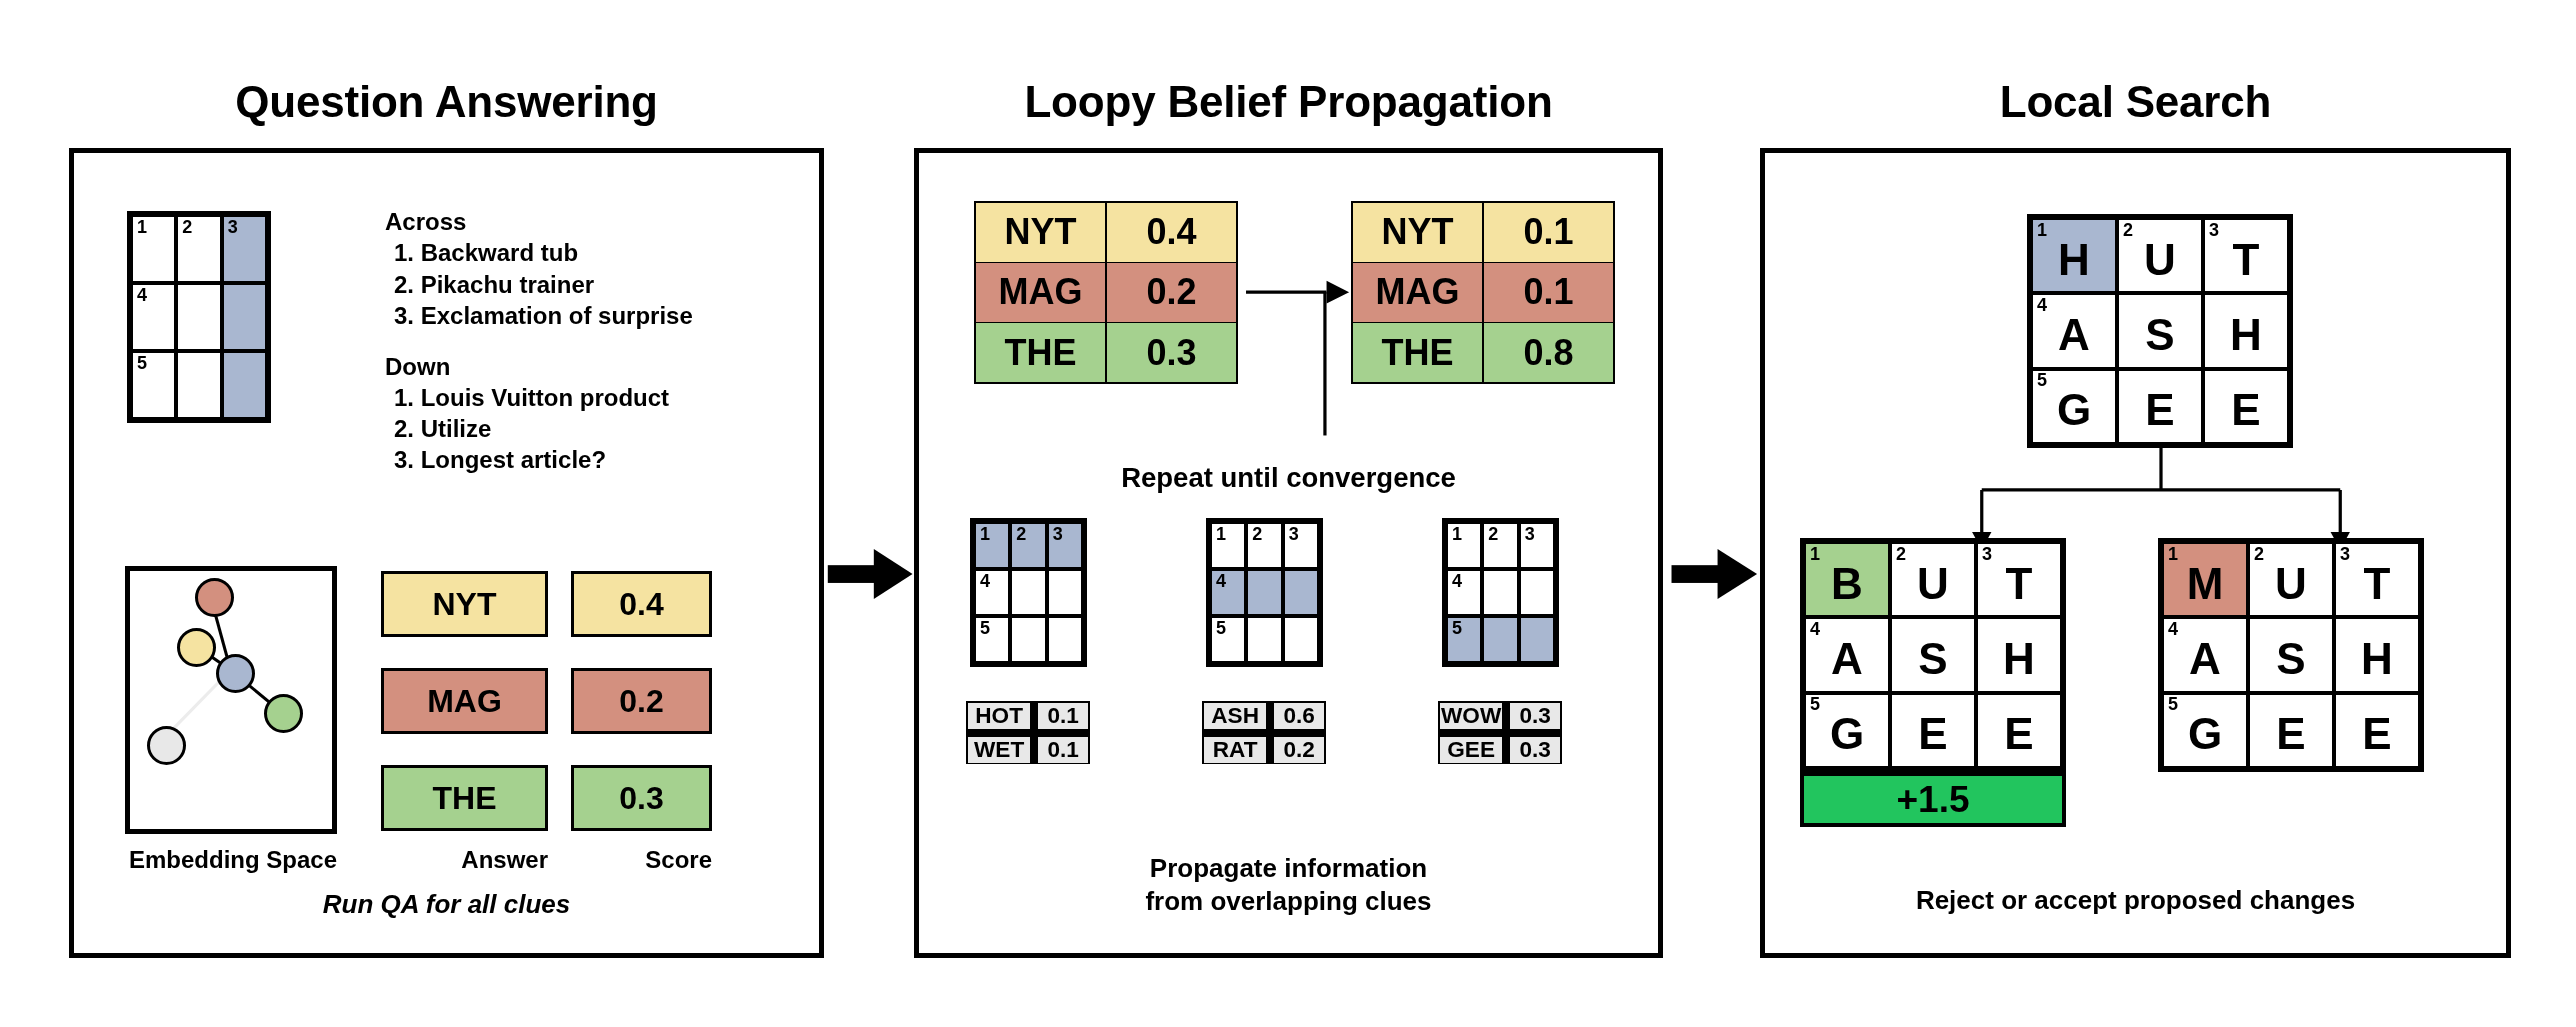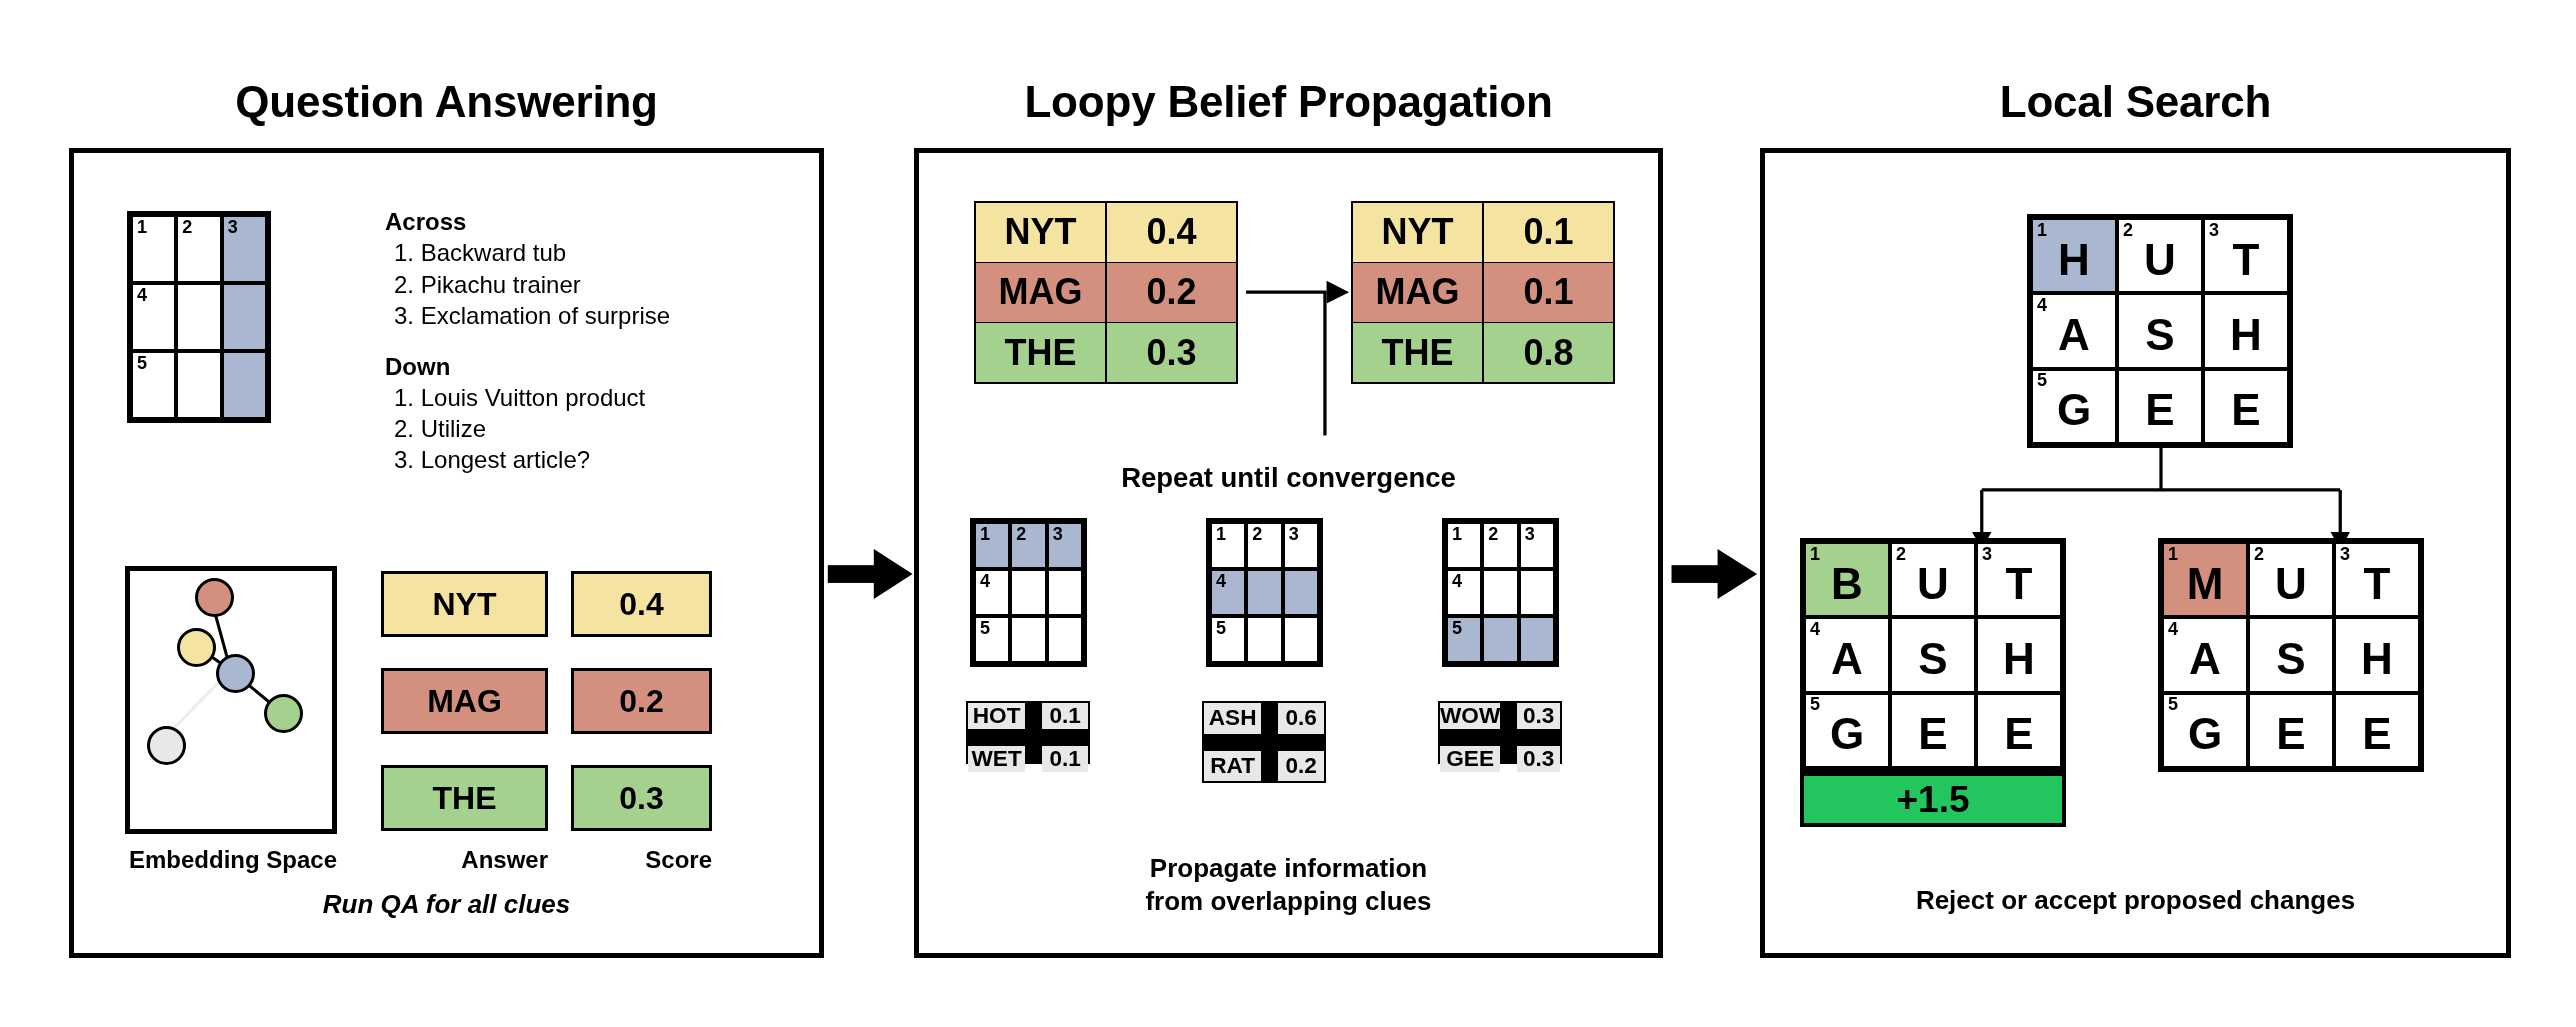--- a/index.html
+++ b/index.html
@@ -44,21 +44,21 @@
     text-align:center;font-size:44px;font-weight:bold;line-height:1;
   }
   .xcell.blue{background:#a9b7d0;}
   .xcell.green{background:#a5d18f;}
   .xcell.red{background:#d3907f;}
 
   
   .clues{position:absolute;font-size:24px;font-weight:bold;line-height:1.0;}
   .clues .head{font-weight:bold;font-size:24px;margin-bottom:7.3px;}
   .clues ol{margin:0 0 0 9.7px;padding:0 0 0 26px;}
-  .clues li{margin-bottom:7.3px;font-weight:normal;}
+  .clues li{margin-bottom:7.3px;font-weight:bold;}
   .clues .gap{height:19.4px;}
 
   
   .embox{position:absolute;border:5.7px solid #000;background:#fff;box-sizing:border-box;}
   .node{position:absolute;border-radius:50%;border:3.2px solid #000;box-sizing:border-box;}
 
   
   .chip{
     position:absolute;border:3.2px solid #000;box-sizing:border-box;
     display:flex;align-items:center;justify-content:center;
@@ -70,21 +70,21 @@
   .collabel{position:absolute;font-size:24px;font-weight:bold;text-align:right;}
 
   
   .btable{position:absolute;display:grid;grid-template-columns:1fr 1fr;border:2.4px solid #000;box-sizing:border-box;background:#000;gap:1.6px;}
   .bcell{display:flex;align-items:center;justify-content:center;font-size:36px;font-weight:bold;}
   .bcell.yellow{background:#f5e3a1;}
   .bcell.red{background:#d3907f;}
   .bcell.green{background:#a5d18f;}
 
   
-  .stable{position:absolute;display:grid;grid-template-columns:1.25fr 1fr;border:2.4px solid #000;box-sizing:border-box;background:#000;gap:17px;}
+  .stable{position:absolute;display:grid;grid-template-columns:1.25fr 1fr;border:2.4px solid #000;box-sizing:border-box;background:#000;gap:8px;}
   .scell{background:#e8e8e8;display:flex;align-items:center;justify-content:center;font-size:22.6px;font-weight:bold;}
 
   
   .scorebar{position:absolute;border:4px solid #000;box-sizing:border-box;display:flex;align-items:center;justify-content:center;font-size:37px;font-weight:bold;}
   .scorebar.green{background:#22c55e;}
   .scorebar.red{background:#d3907f;}
   svg.overlay{position:absolute;left:0;top:0;width:2576px;height:1027px;pointer-events:none;}
 </style>
 </head>
 <body>
@@ -289,21 +289,21 @@
       </div>
   </div>
 
   <div class="stable" style="left:47px;top:548px;width:124px;height:63px;grid-template-rows:1fr 1fr;">
     <div class="scell">HOT</div>
     <div class="scell">0.1</div>
     <div class="scell">WET</div>
     <div class="scell">0.1</div>
   </div>
 
-  <div class="stable" style="left:283px;top:548px;width:124px;height:82px;grid-template-rows:1fr 1fr;">
+  <div class="stable" style="left:283px;top:548px;width:124px;height:63px;grid-template-rows:1fr 1fr;">
     <div class="scell">ASH</div>
     <div class="scell">0.6</div>
     <div class="scell">RAT</div>
     <div class="scell">0.2</div>
   </div>
 
   <div class="stable" style="left:519px;top:548px;width:124px;height:63px;grid-template-rows:1fr 1fr;">
     <div class="scell">WOW</div>
     <div class="scell">0.3</div>
     <div class="scell">GEE</div>

